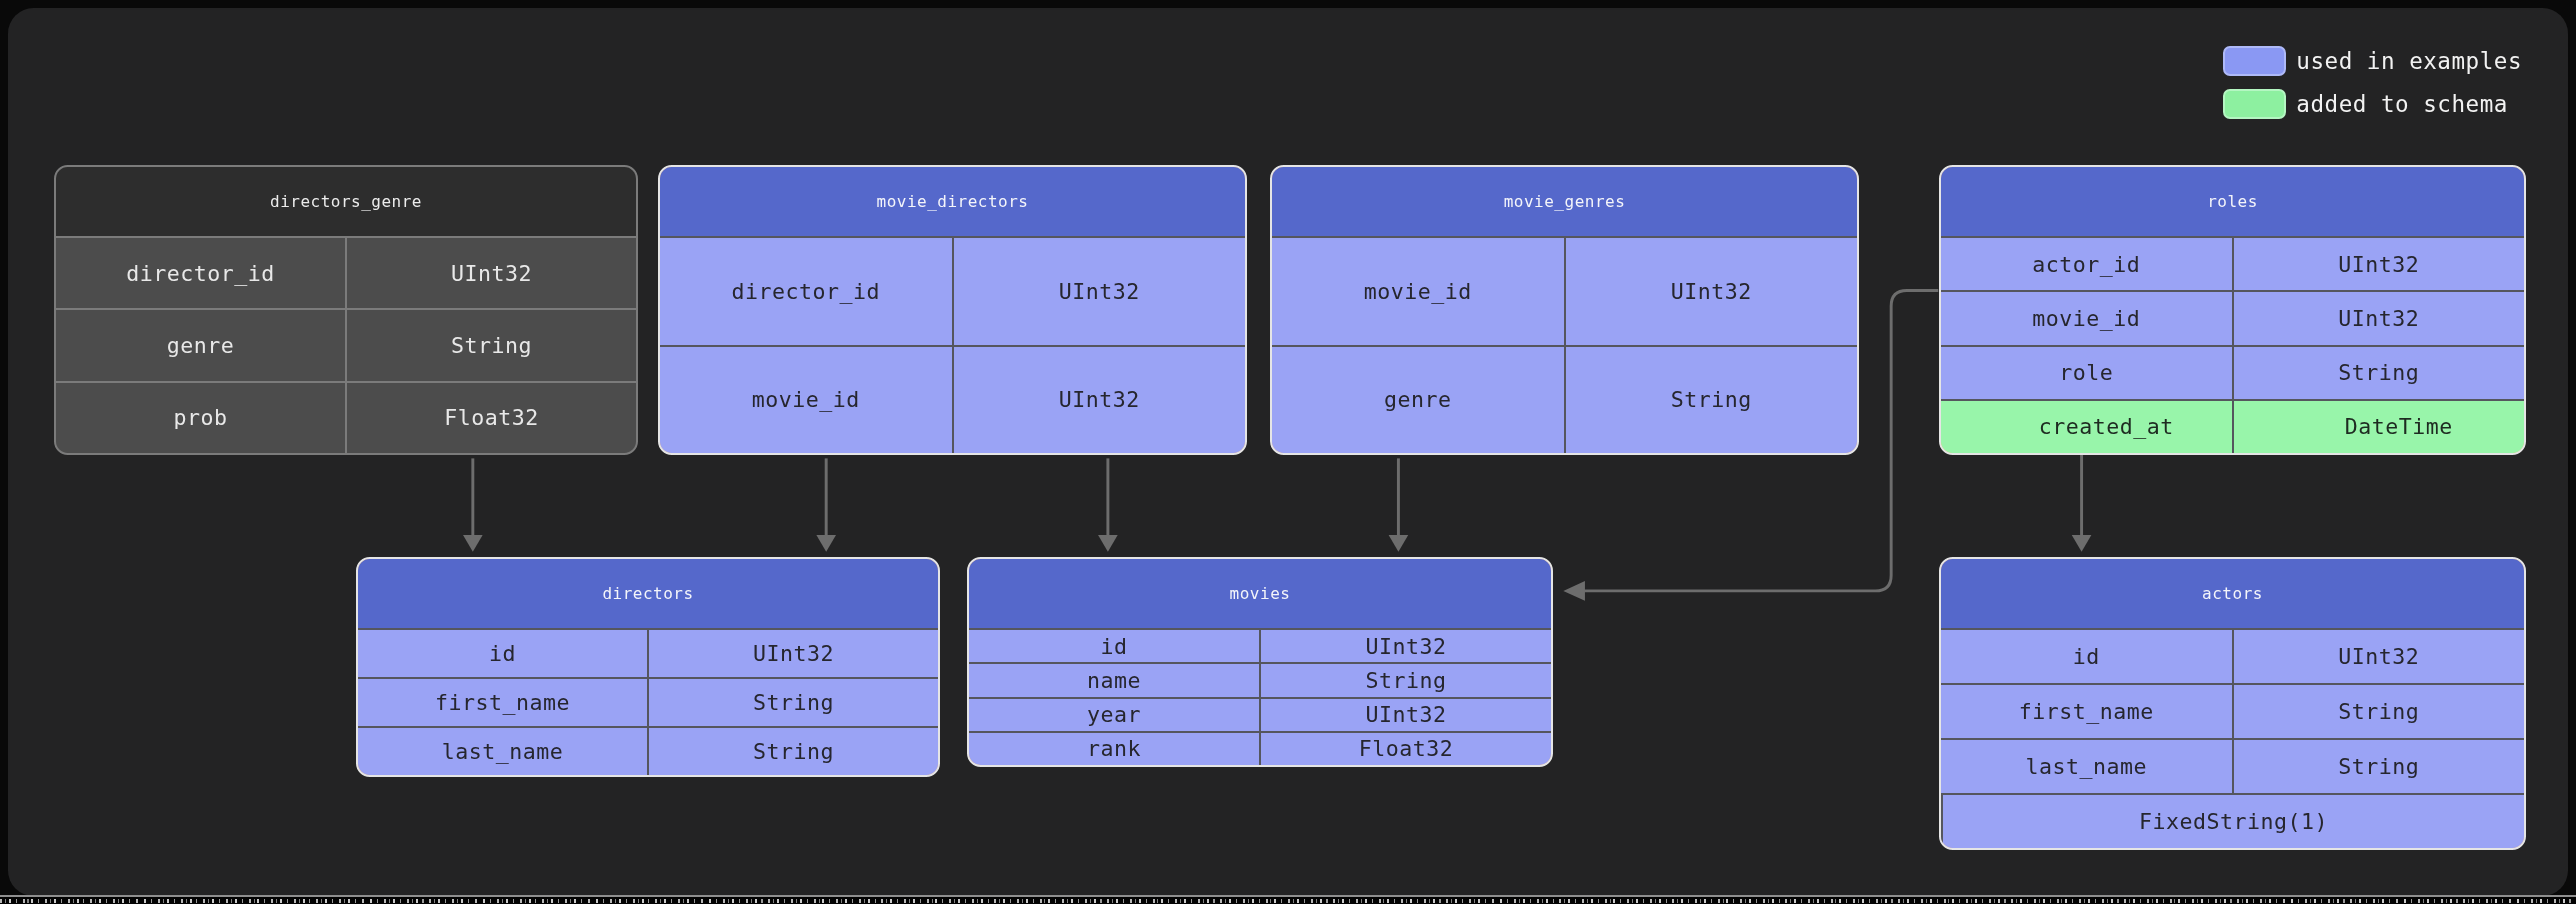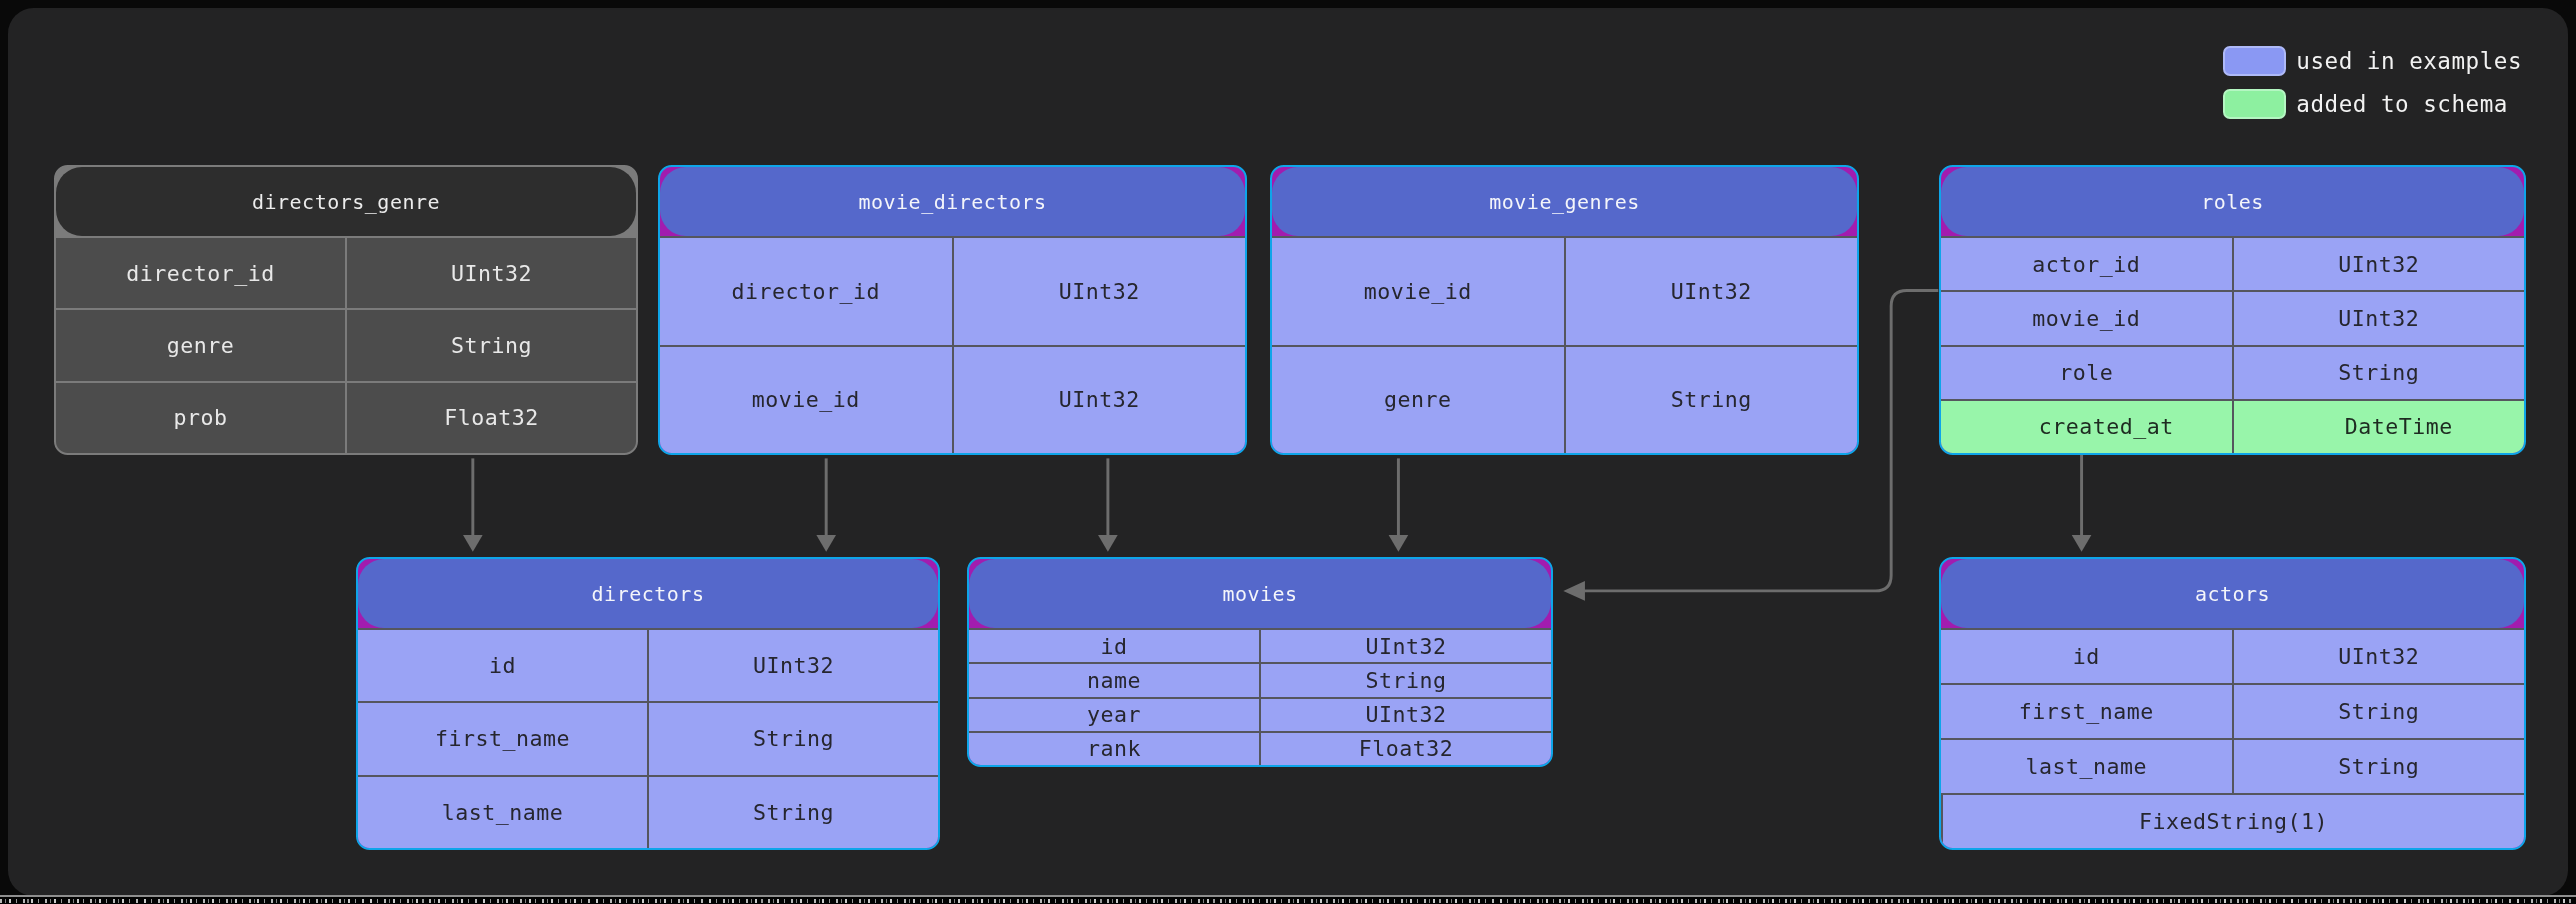--- a/index.html
+++ b/index.html
@@ -19,26 +19,26 @@
   .swatch{width:63px;height:30px;border-radius:6.9px;box-sizing:border-box;}
   .swatch.blue{background:#8a98f3;border:2px solid #aeb9f8;}
   .swatch.green{background:#8df0a0;border:2px solid #b4f6c2;}
   .legend-label{color:#f2f2f2;font-size:22.6px;letter-spacing:0.5px;white-space:nowrap;}
   
   .tbl{
     position:absolute;display:flex;flex-direction:column;
     border-radius:13.7px;overflow:hidden;box-sizing:border-box;
   }
   .tbl .thead{flex:0 0 69px;display:flex;align-items:center;justify-content:center;
-    font-size:20px;letter-spacing:0.5px;border-radius:26px;}
+    font-size:16px;letter-spacing:0.5px;}
   .tbl .trow{flex:1;display:flex;}
   .tbl .cell{flex:1;display:flex;align-items:center;justify-content:center;
     font-size:21.6px;letter-spacing:0.5px;}
   
-  .tbl.blue{border:2px solid #0ea5e9;background:#a21caf;}
+  .tbl.blue{border:2px solid #e5e5e5;background:#fdba74;}
   .tbl.blue .thead{background:#5568cb;color:#f4f5fa;}
   .tbl.blue .trow{border-top:2.9px solid #55565e;}
   .tbl.blue .cell{background:#9aa3f5;color:#26262e;}
   .tbl.blue .cell.type{border-left:2.9px solid #55565e;}
   .tbl.blue .cell.added{background:#98f5aa;color:#1e2b21;padding-left:40px;}
   
   .tbl.plain{border:2px solid #7b7b7b;background:#7b7b7b;}
   .tbl.plain .thead{background:#2d2d2d;color:#ececec;}
   .tbl.plain .trow{border-top:2.9px solid #7b7b7b;}
   .tbl.plain .cell{background:#4c4c4c;color:#e8e8e8;}
@@ -155,21 +155,21 @@
     <div class="trow">
       <div class="cell field">role</div>
       <div class="cell type">String</div>
     </div>
     <div class="trow">
       <div class="cell field added">created_at</div>
       <div class="cell type added">DateTime</div>
     </div>
   </div>
 
-  <div class="tbl blue" style="left:356px;top:557px;width:584px;height:293px">
+  <div class="tbl blue" style="left:356px;top:557px;width:584px;height:220px">
     <div class="thead">directors</div>
     <div class="trow">
       <div class="cell field">id</div>
       <div class="cell type">UInt32</div>
     </div>
     <div class="trow">
       <div class="cell field">first_name</div>
       <div class="cell type">String</div>
     </div>
     <div class="trow">

